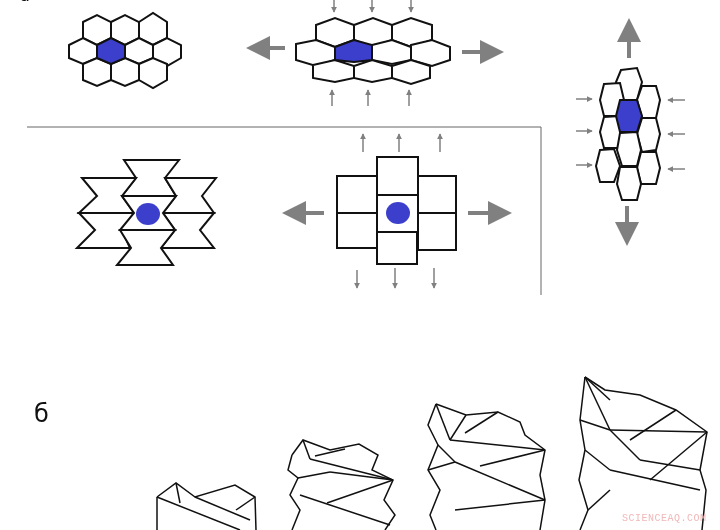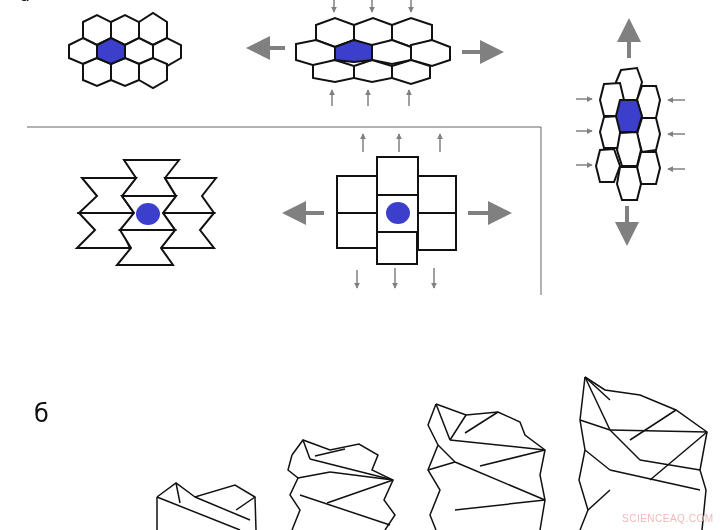--- a/index.html
+++ b/index.html
@@ -1,20 +1,20 @@
 <!DOCTYPE html>
 <html><head>
 <meta charset="utf-8">
 <style>
   html, body { margin:0; padding:0; background:#ffffff; }
   body { width:720px; height:530px; position:relative; overflow:hidden; font-family:"DejaVu Sans", sans-serif; }
   svg { position:absolute; left:0; top:0; }
   .label-b { position:absolute; left:34px; top:400px; font-size:24px; color:#111; font-family:"DejaVu Sans", sans-serif; }
   .label-a { position:absolute; left:20px; top:-14px; font-size:16px; color:#111; font-family:"DejaVu Sans", sans-serif; }
-  .watermark { position:absolute; left:622px; top:513px; font-size:10px; color:#f0b8b8; letter-spacing:0.5px; font-family:Liberation Sans, sans-serif; }
+  .watermark { position:absolute; left:622px; top:513px; font-size:10px; color:#f0b8b8; letter-spacing:0.5px; font-family:Liberation Mono, monospace; }
 </style>
 </head>
 <body>
 
 <div class="label-a">a</div>
 
 <svg width="720" height="530" viewBox="0 0 720 530">
   <defs>
     <marker id="ah" markerWidth="6" markerHeight="6" refX="5" refY="3" orient="auto">
       <path d="M0,0 L6,3 L0,6 z" fill="#808080"></path>

